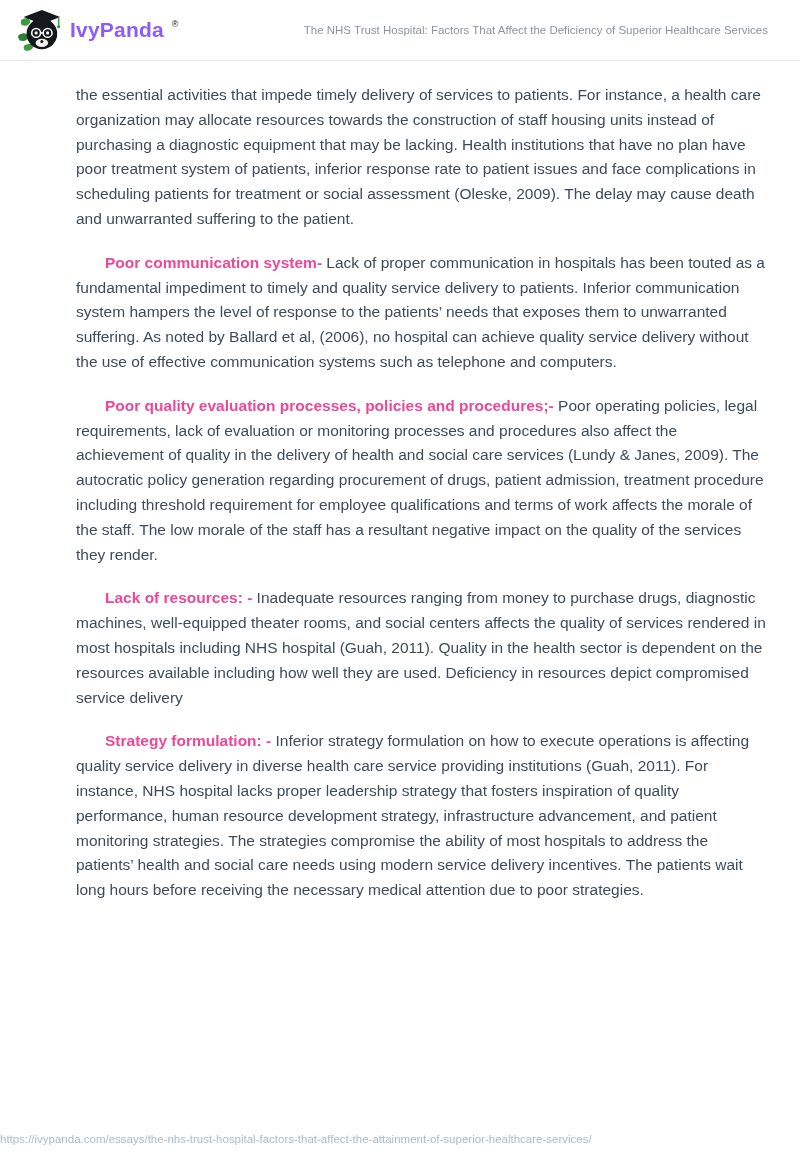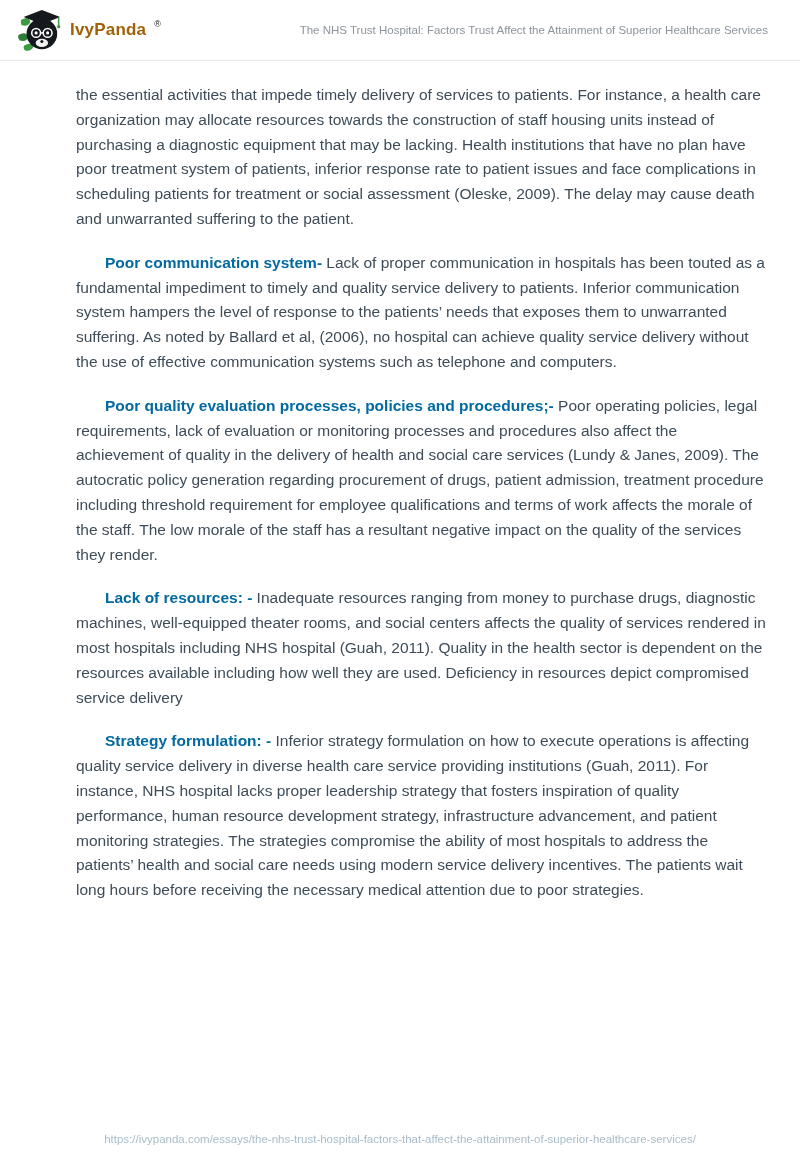--- a/index.html
+++ b/index.html
@@ -27,23 +27,23 @@
     box-sizing: border-box;
   }
   .brand {
     display: flex;
     align-items: center;
     gap: 8px;
     cursor: pointer;
   }
   .logo { display: inline-flex; }
   .brand-name {
-    font-size: 17px;
+    font-size: 21px;
     font-weight: 700;
-    color: #a16207;
+    color: #8b5cf6;
     letter-spacing: 0.2px;
   }
   .brand sup {
     font-size: 9px;
     color: #10161d;
     position: relative;
     top: -6px;
     left: 0px;
   }
   .doc-title {
@@ -61,29 +61,28 @@
     line-height: 24.8px;
   }
   .content p {
     margin: 0 0 19px 0;
   }
   .content p.indent {
     text-indent: 29px;
   }
   .content b {
     font-weight: 700;
-    color: #0369a1;
+    color: #ec4899;
   }
   
   .footer {
     position: absolute;
     left: 0;
     right: 0;
     bottom: 13px;
-    text-align: center;
   }
   .footer a {
     font-size: 11.5px;
     color: #a9bcca;
     text-decoration: none;
     cursor: pointer;
   }
 </style>
 </head>
 <body>
@@ -106,21 +105,21 @@
           <line x1="25.6" y1="27" x2="28.4" y2="27" stroke="#ffffff" stroke-width="1.6"></line>
           <circle cx="21" cy="27" r="1.6" fill="#ffffff"></circle>
           <circle cx="33" cy="27" r="1.6" fill="#ffffff"></circle>
           <ellipse cx="27" cy="37.5" rx="6.5" ry="4.3" fill="#f2f2f2"></ellipse>
           <circle cx="27" cy="36" r="1.6" fill="#15191d"></circle>
         </svg>
       </span>
       <span class="brand-name">IvyPanda</span>
       <sup>®</sup>
     </div>
-    <div class="doc-title">The NHS Trust Hospital: Factors Trust Affect the Attainment of Superior Healthcare Services</div>
+    <div class="doc-title">The NHS Trust Hospital: Factors That Affect the Deficiency of Superior Healthcare Services</div>
   </div>
 
   <div class="content">
     <p><b></b><span>the essential activities that impede timely delivery of services to patients. For instance, a health care organization may allocate resources towards the construction of staff housing units instead of purchasing a diagnostic equipment that may be lacking. Health institutions that have no plan have poor treatment system of patients, inferior response rate to patient issues and face complications in scheduling patients for treatment or social assessment (Oleske, 2009). The delay may cause death and unwarranted suffering to the patient.</span></p>
 
     <p class="indent"><b>Poor communication system-</b><span> Lack of proper communication in hospitals has been touted as a fundamental impediment to timely and quality service delivery to patients. Inferior communication system hampers the level of response to the patients’ needs that exposes them to unwarranted suffering. As noted by Ballard et al, (2006), no hospital can achieve quality service delivery without the use of effective communication systems such as telephone and computers.</span></p>
 
     <p class="indent"><b>Poor quality evaluation processes, policies and procedures;-</b><span> Poor operating policies, legal requirements, lack of evaluation or monitoring processes and procedures also affect the achievement of quality in the delivery of health and social care services (Lundy &amp; Janes, 2009). The autocratic policy generation regarding procurement of drugs, patient admission, treatment procedure including threshold requirement for employee qualifications and terms of work affects the morale of the staff. The low morale of the staff has a resultant negative impact on the quality of the services they render.</span></p>
 
     <p class="indent"><b>Lack of resources: -</b><span> Inadequate resources ranging from money to purchase drugs, diagnostic machines, well-equipped theater rooms, and social centers affects the quality of services rendered in most hospitals including NHS hospital (Guah, 2011). Quality in the health sector is dependent on the resources available including how well they are used. Deficiency in resources depict compromised service delivery</span></p>

